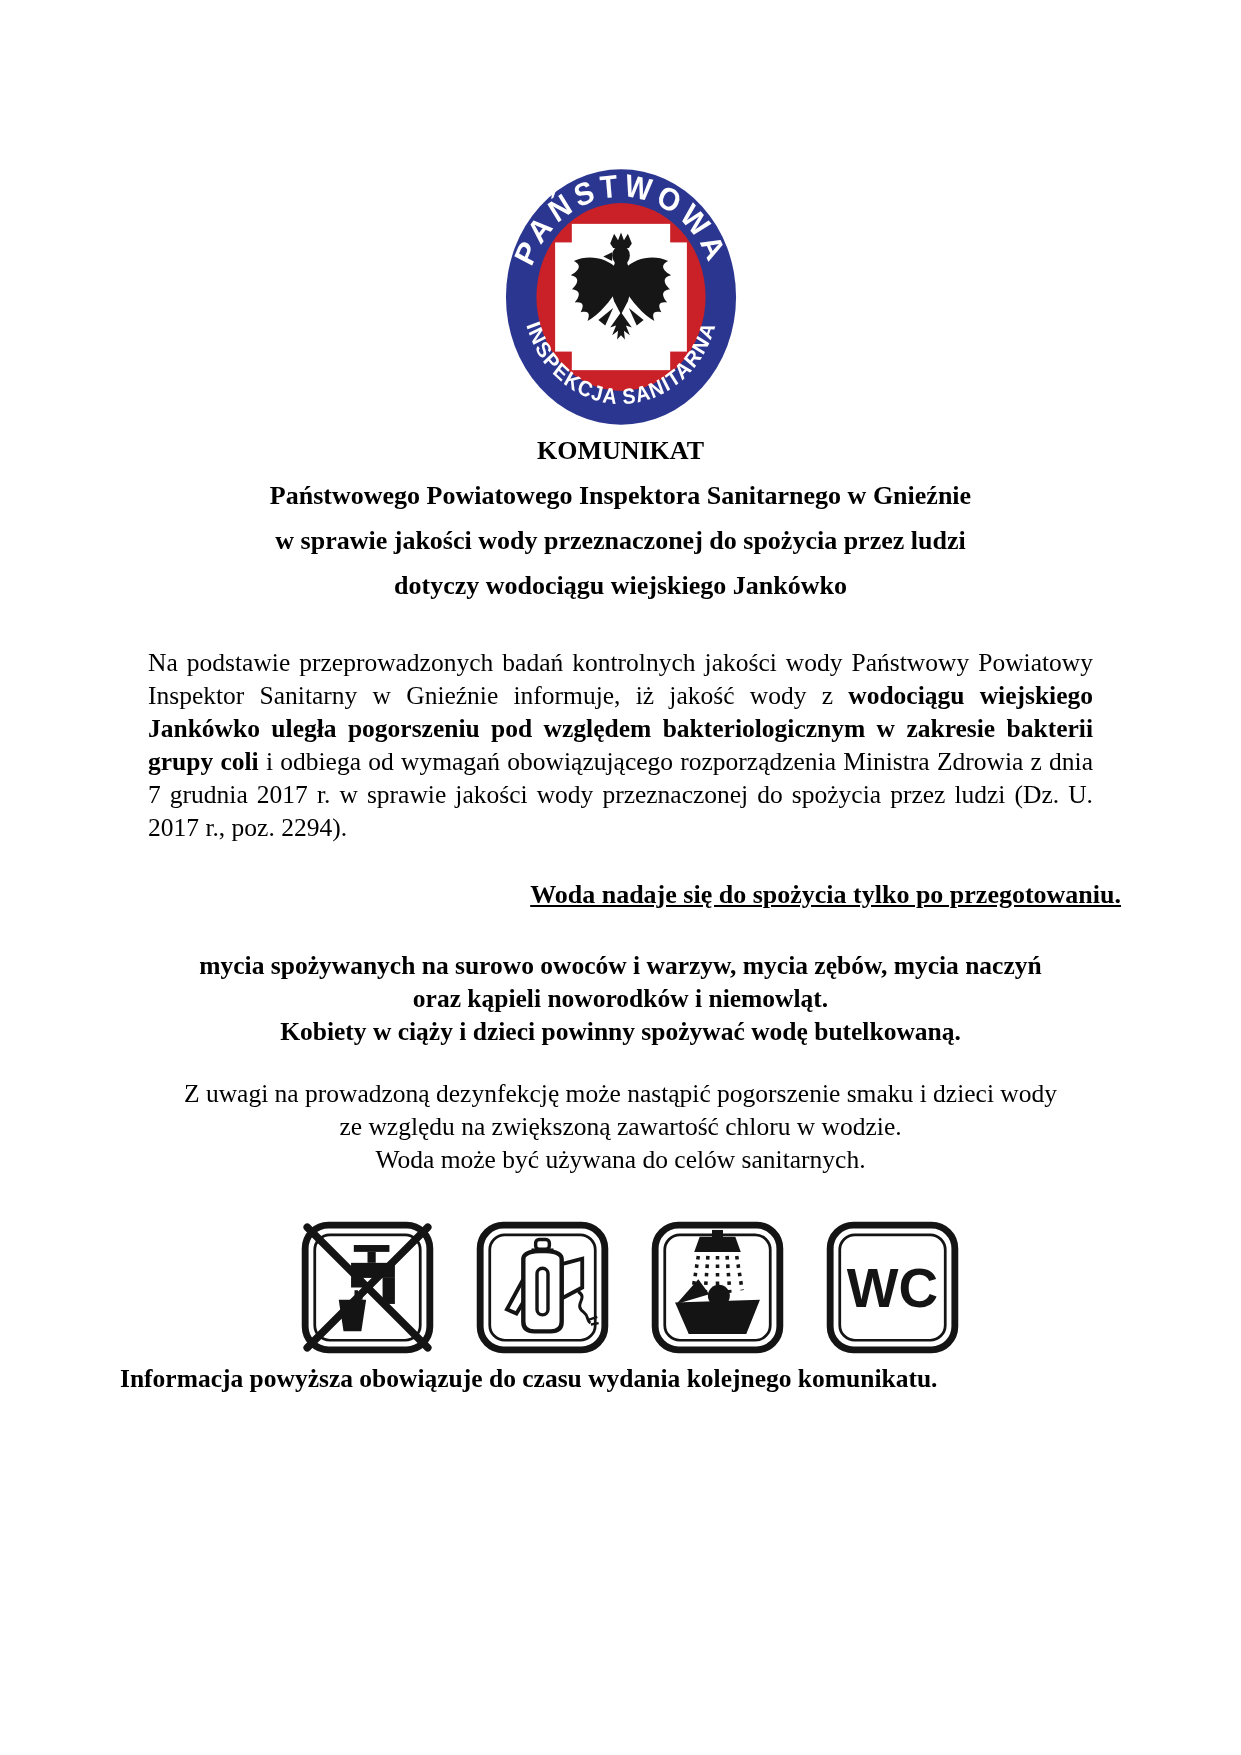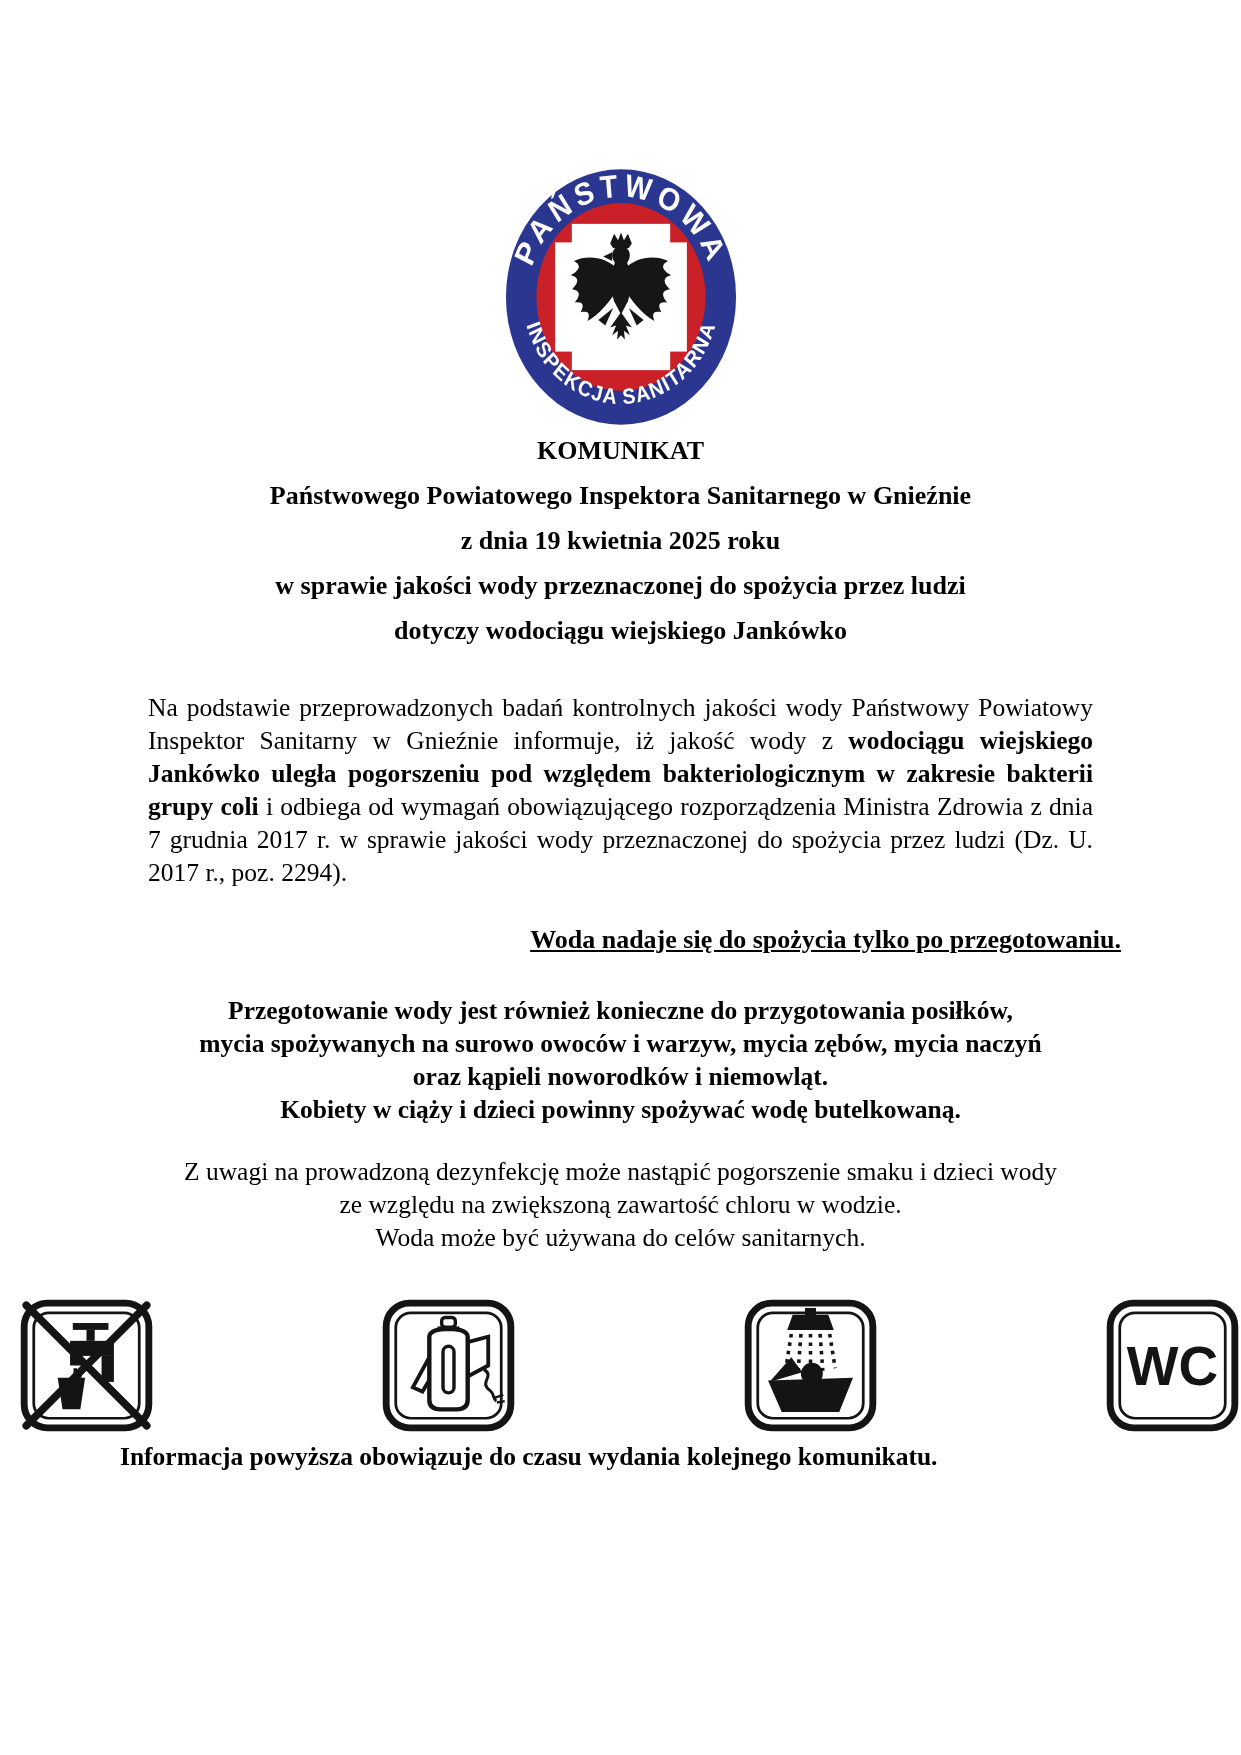--- a/index.html
+++ b/index.html
@@ -29,21 +29,21 @@
   .warning{
     margin-top:34px;text-align:right;
     font-weight:bold;font-size:26px;line-height:33px;
     text-decoration:underline;
   }
   .instructions{margin-top:38px;text-align:center;font-weight:bold;font-size:25.5px;}
   .instructions .iline{line-height:33px;}
   .notes{margin-top:29px;text-align:center;font-size:25.5px;}
   .notes .nline{line-height:33px;}
 
-  .icons-row{margin-top:43px;display:flex;justify-content:space-between;gap:38px;margin-left:18px;}
+  .icons-row{margin-top:43px;display:flex;justify-content:center;gap:38px;margin-left:18px;}
   .pictogram{width:137px;height:137px;display:block;}
 
   .footer-line{margin-top:6px;text-align:left;font-weight:bold;font-size:25.5px;line-height:33px;font-family:Liberation Serif, serif;}
 </style>
 </head>
 <body>
 
 <div class="page">
 
   <div class="logo-row">
@@ -74,31 +74,29 @@
       </text>
       <text fill="#ffffff" font-family="Liberation Sans, sans-serif" font-weight="bold" font-size="20" letter-spacing="1.2">
         <textPath href="#arcBottom" startOffset="50%" text-anchor="middle">INSPEKCJA SANITARNA</textPath>
       </text>
     </svg>
   </div>
 
   <div class="headings content-wide">
     <div class="hline">KOMUNIKAT</div>
     <div class="hline">Państwowego Powiatowego Inspektora Sanitarnego w Gnieźnie</div>
-    <div class="hline">z dnia 19 kwietnia 2025 roku</div>
     <div class="hline">w sprawie jakości wody przeznaczonej do spożycia przez ludzi</div>
     <div class="hline">dotyczy wodociągu wiejskiego Jankówko</div>
   </div>
 
   <p class="para"><span>Na podstawie przeprowadzonych badań kontrolnych jakości wody Państwowy Powiatowy Inspektor Sanitarny w Gnieźnie informuje, iż jakość wody z </span><span class="seg-bold">wodociągu wiejskiego Jankówko uległa pogorszeniu pod względem bakteriologicznym w zakresie bakterii grupy coli</span><span> i odbiega od wymagań obowiązującego rozporządzenia Ministra Zdrowia z dnia 7 grudnia 2017 r. w sprawie jakości wody przeznaczonej do spożycia przez ludzi (Dz. U. 2017 r., poz. 2294).</span></p>
 
   <div class="warning content-wide">Woda nadaje się do spożycia tylko po przegotowaniu.</div>
 
   <div class="instructions content-wide">
-    <div class="iline">Przegotowanie wody jest również konieczne do przygotowania posiłków,</div>
     <div class="iline">mycia spożywanych na surowo owoców i warzyw, mycia zębów, mycia naczyń</div>
     <div class="iline">oraz kąpieli noworodków i niemowląt.</div>
     <div class="iline">Kobiety w ciąży i dzieci powinny spożywać wodę butelkowaną.</div>
   </div>
 
   <div class="notes content-wide">
     <div class="nline">Z uwagi na prowadzoną dezynfekcję może nastąpić pogorszenie smaku i dzieci wody</div>
     <div class="nline">ze względu na zwiększoną zawartość chloru w wodzie.</div>
     <div class="nline">Woda może być używana do celów sanitarnych.</div>
   </div>

